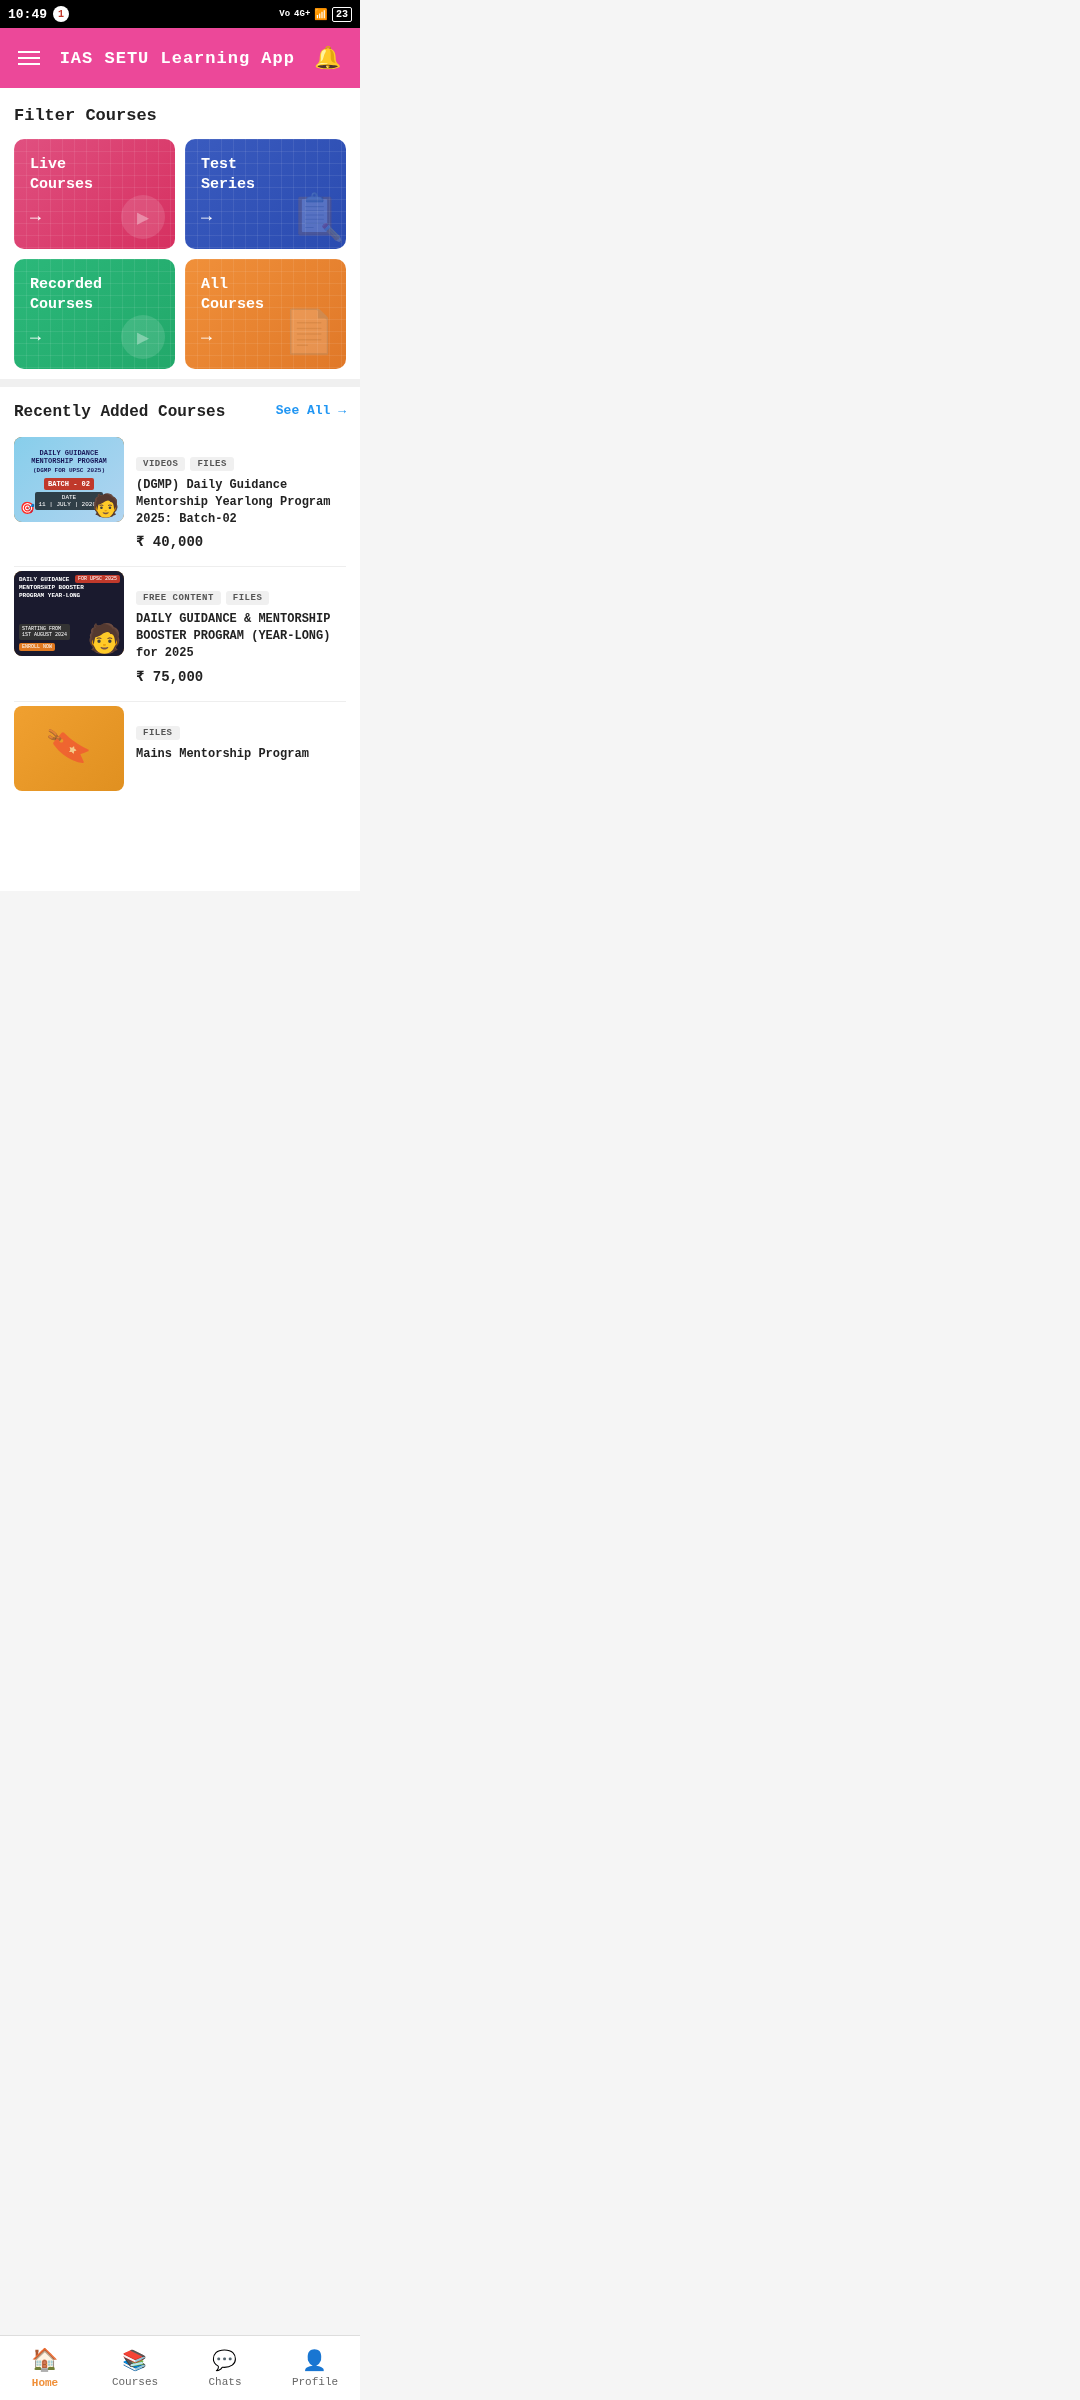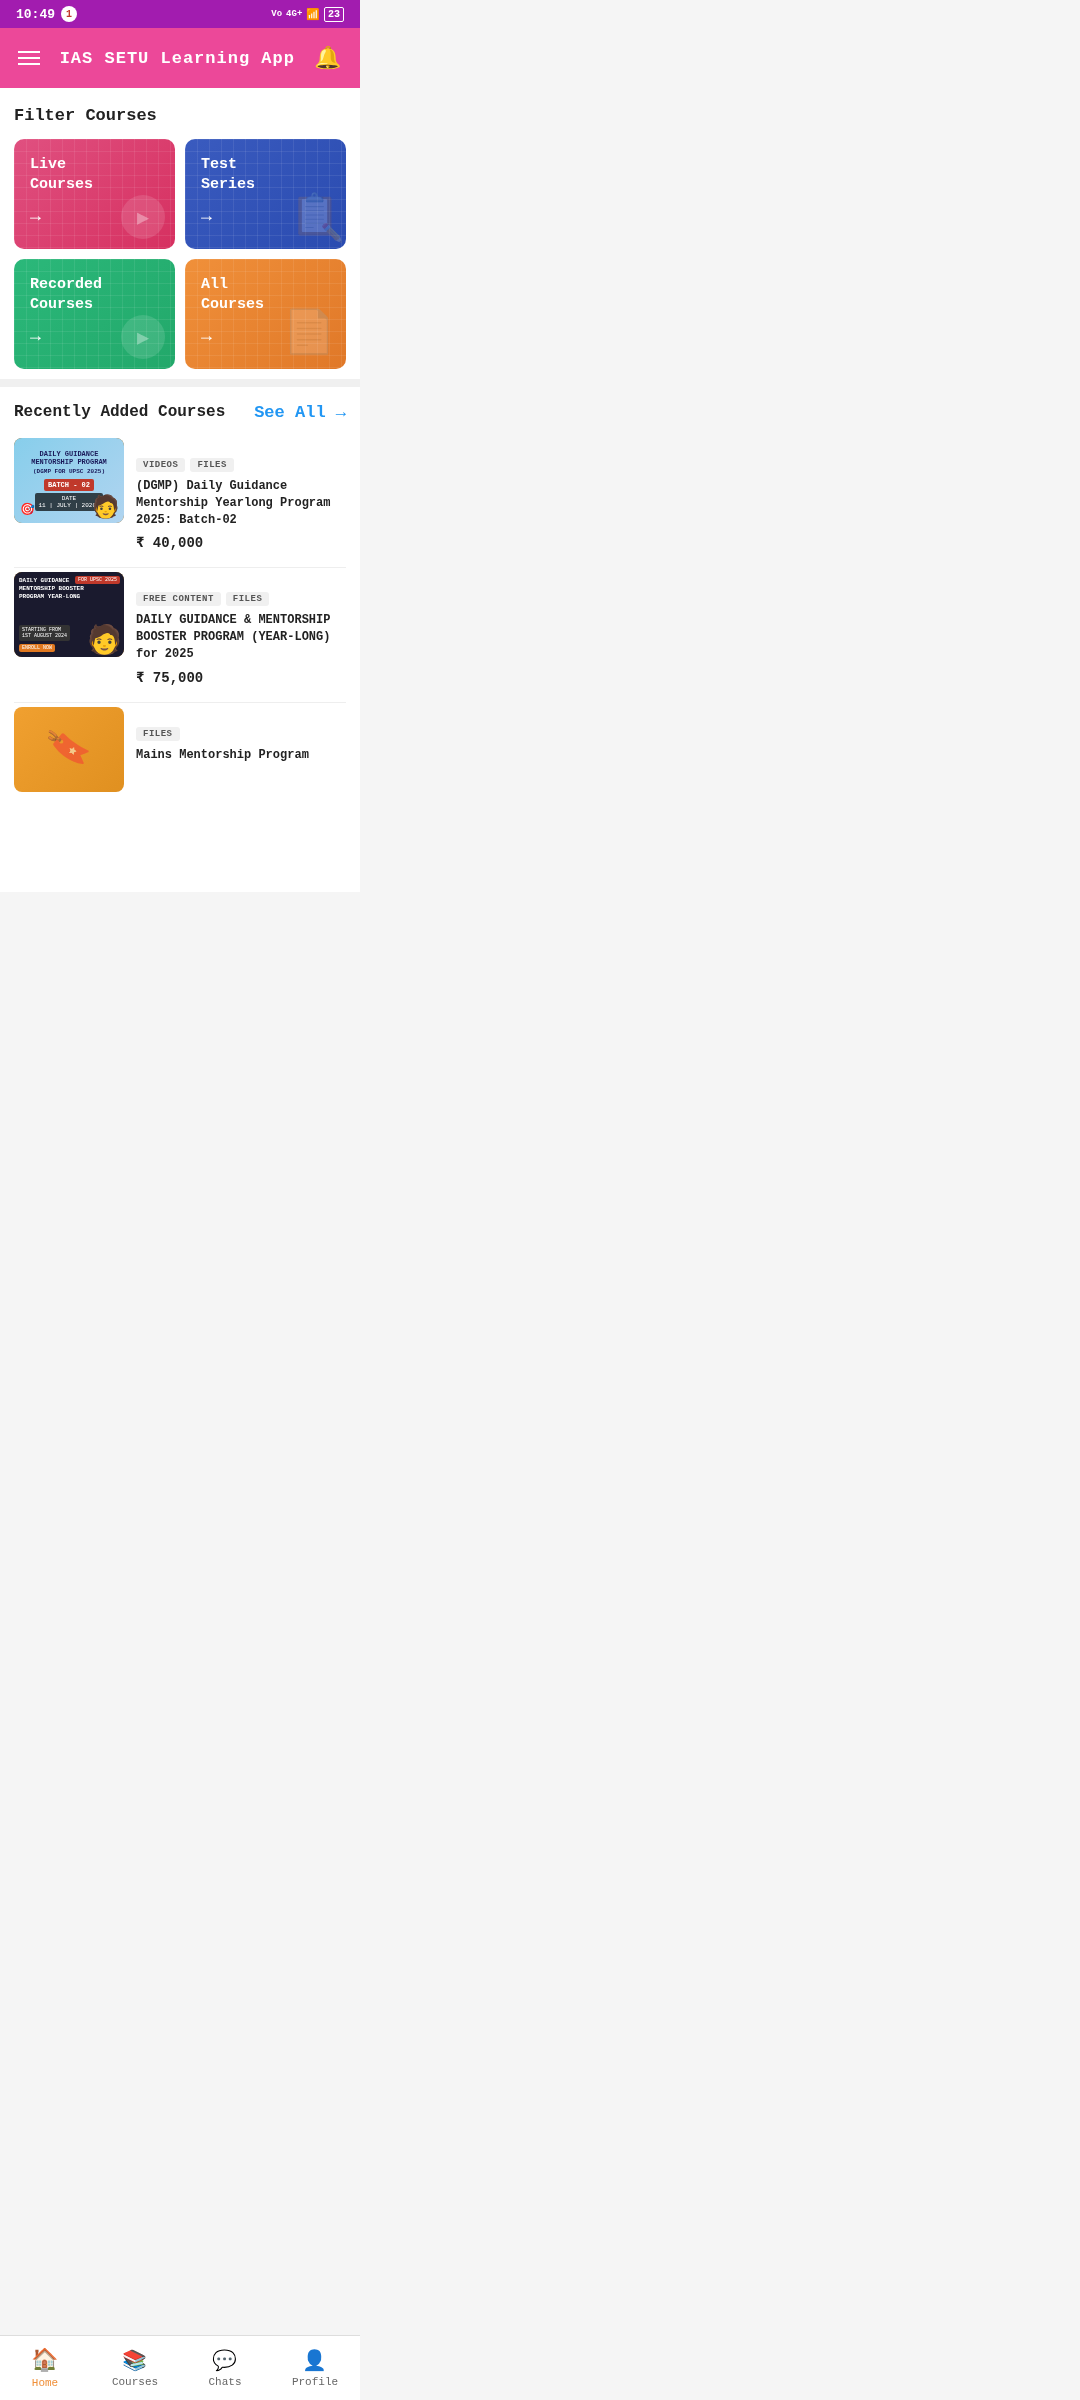--- a/index.html
+++ b/index.html
@@ -8,26 +8,26 @@
       font-family: 'Courier New', monospace;
       background: #f5f5f5;
       width: 360px;
       min-height: 800px;
       overflow-x: hidden;
       position: relative;
     }
 
     
     .status-bar {
-      background: #a21caf;
+      background: #000000;
       color: white;
       display: flex;
       justify-content: space-between;
       align-items: center;
-      padding: 6px 16px;
+      padding: 6px 8px;
       font-size: 13px;
       font-weight: bold;
       height: 28px;
     }
     .status-left { display: flex; align-items: center; gap: 6px; }
     .status-right { display: flex; align-items: center; gap: 4px; font-size: 11px; }
     .notification-dot {
       background: white;
       color: #c0392b;
       border-radius: 50%;
@@ -152,21 +152,21 @@
       margin-bottom: 16px;
     }
     .section-title {
       font-size: 16px;
       font-weight: bold;
       color: #222;
       font-family: 'Courier New', monospace;
     }
     .see-all-btn {
       color: #2196F3;
-      font-size: 17px;
+      font-size: 13px;
       font-weight: bold;
       cursor: pointer;
       display: flex; align-items: center; gap: 4px;
       font-family: 'Courier New', monospace;
     }
 
     
     .course-item {
       display: flex;
       gap: 12px;
@@ -325,21 +325,21 @@
       align-items: center;
       justify-content: center;
       gap: 3px;
       cursor: pointer;
     }
     .nav-icon { font-size: 22px; }
     .nav-label {
       font-size: 11px;
       font-family: 'Courier New', monospace;
     }
-    .nav-item.active .nav-label { color: #f0903a; }
+    .nav-item.active .nav-label { color: #f0903a; font-weight: bold; }
     .nav-item.active .nav-icon { color: #f0903a; }
     .nav-item:not(.active) .nav-label { color: #666; }
     .nav-item:not(.active) .nav-icon { color: #666; }
   </style>
 </head>
 <body>
 
 <div class="status-bar">
   <div class="status-left">
     <span>10:49</span>

